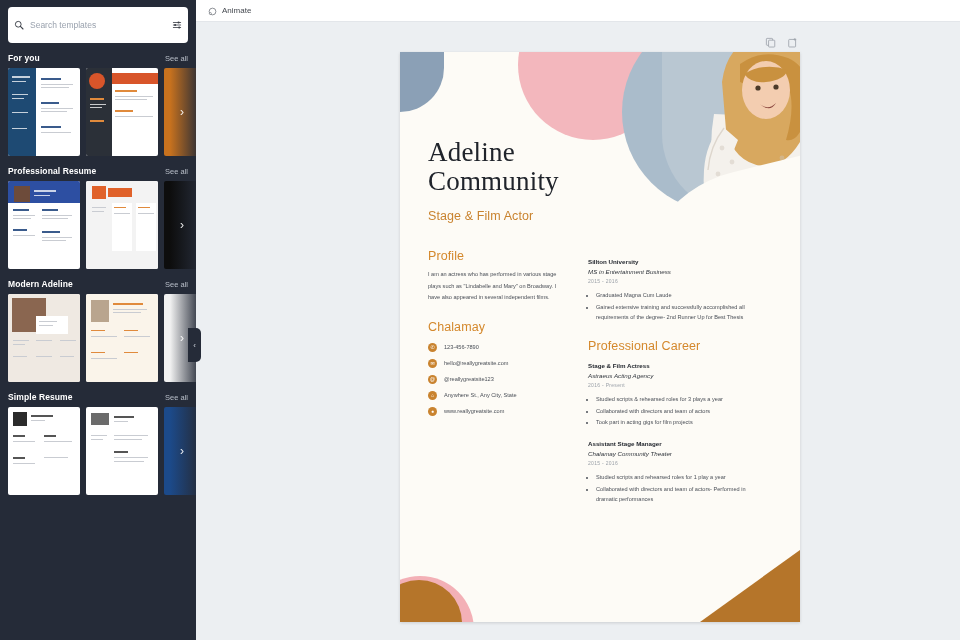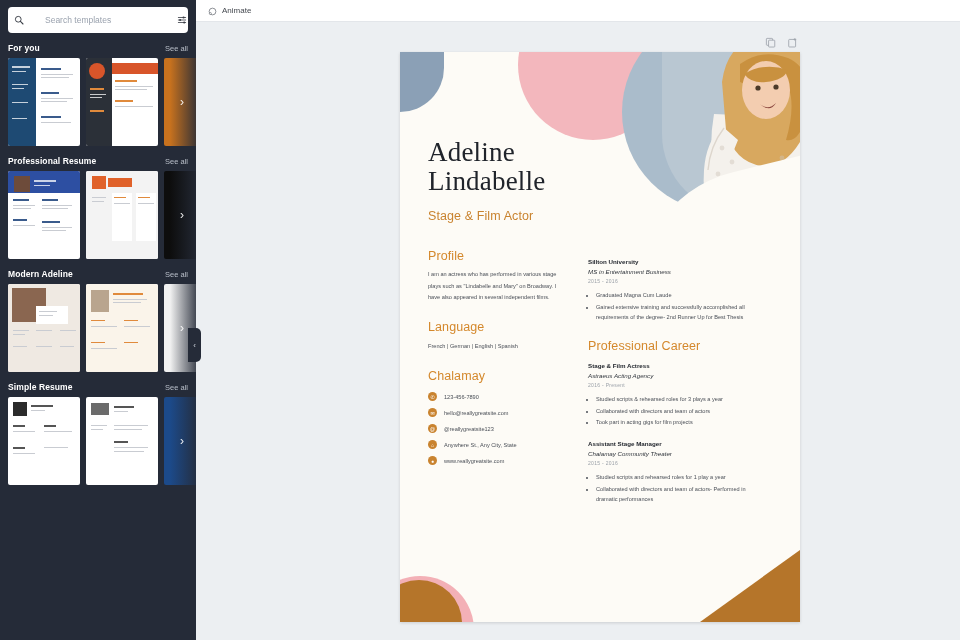--- a/index.html
+++ b/index.html
@@ -16,21 +16,21 @@
     width: 196px; height: 640px;
     background: #252b38;
     position: relative;
     overflow: hidden;
     flex: 0 0 196px;
   }
   .search-wrap { padding: 7px 8px 0 8px; }
   .search-box {
     display: flex; align-items: center;
     background: #fff; border-radius: 4px;
-    height: 26px; padding: 0 6px; gap: 21px;
+    height: 36px; padding: 0 6px; gap: 6px;
   }
   .search-box .s-icon { flex: 0 0 auto; display:flex; }
   .search-input {
     border: 0; outline: none; flex: 1 1 auto;
     font-size: 8.5px; color: #6b7280;
     font-family: "Liberation Sans", sans-serif;
     background: transparent;
   }
   .search-input::placeholder { color: #9aa2ae; }
 
@@ -461,37 +461,33 @@
 
         <div class="shape sh-swoosh"></div>
         <div class="shape sh-bot-pink"></div>
         <div class="shape sh-bot-ochre"></div>
         <div class="shape sh-bot-tri"></div>
 
         <div class="page-content">
 
           <div class="name">
             <div>Adeline</div>
-            <div>Lindabelle</div>
+            <div>Community</div>
           </div>
           <div class="role">Stage &amp; Film Actor</div>
 
           <div class="cols">
 
             <div class="col-l">
 
               <div>
                 <div class="h2">Profile</div>
                 <div class="body-text">I am an actress who has performed in various stage plays such as "Lindabelle and Mary" on Broadway. I have also appeared in several independent films.</div>
               </div>
 
-              <div class="mt-l">
-                <div class="h2">Language</div>
-                <div class="inline-list">French | German | English | Spanish</div>
-              </div>
 
 
               <div class="mt-l">
                 <div class="h2">Chalamay</div>
                 <div class="contact-list">
                   <div class="c-row">
                     <span class="c-ico">✆</span>
                     <span class="c-txt">123-456-7890</span>
                   </div>
                   <div class="c-row">

